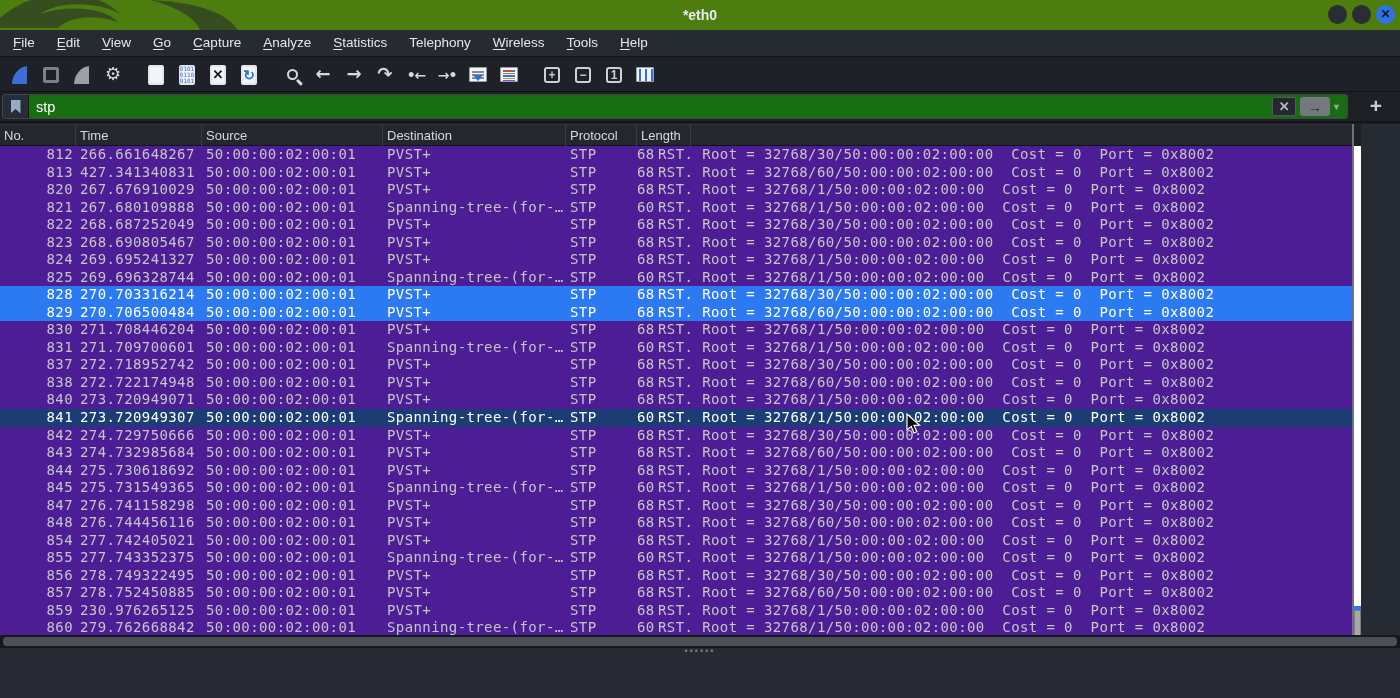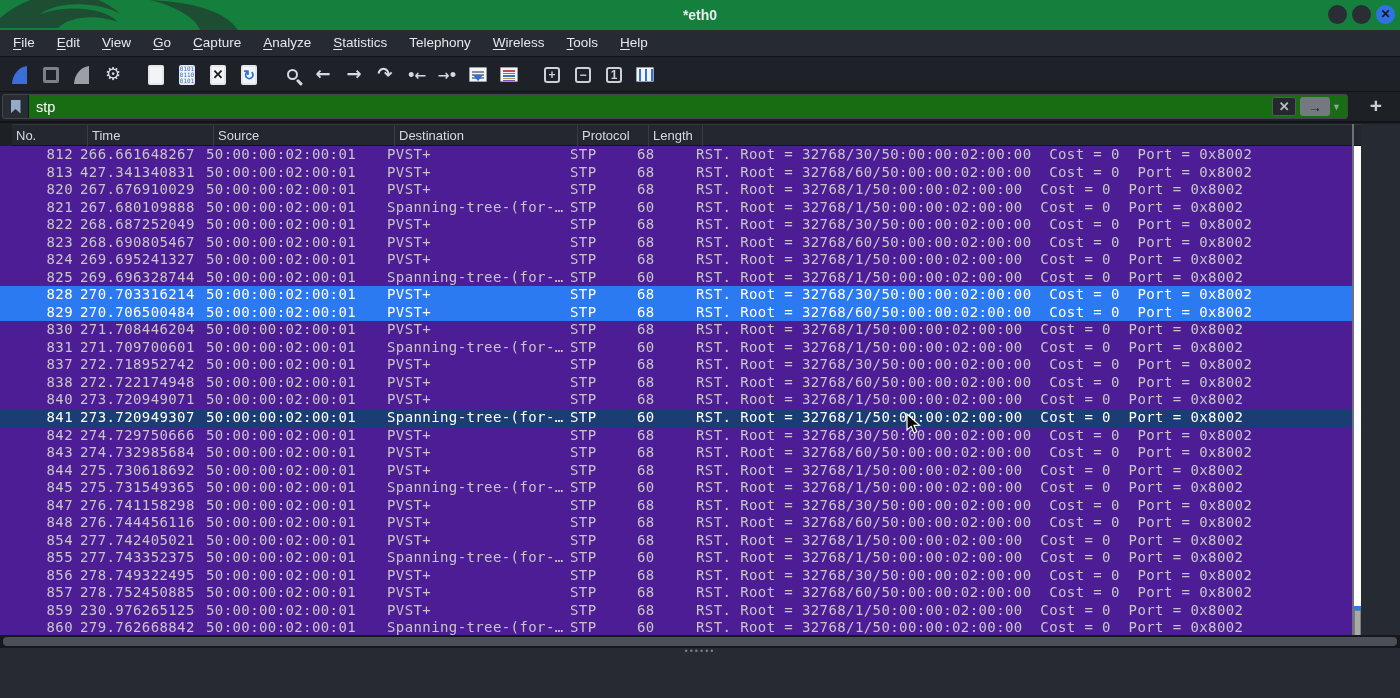--- a/index.html
+++ b/index.html
@@ -2,21 +2,21 @@
 <html><head>
 <meta charset="utf-8">
 <style>
   * { margin:0; padding:0; box-sizing:border-box; }
   html,body { width:1400px; height:698px; overflow:hidden; background:#1d2025;
               font-family:"Liberation Sans", sans-serif; }
   .app { position:absolute; inset:0; width:1400px; height:698px; }
 
   
   .titlebar { position:absolute; left:0; top:0; width:1400px; height:30px;
-              background:#15803d; overflow:hidden; }
+              background:#4d7c0f; overflow:hidden; }
   .dragon { position:absolute; left:0; top:0; opacity:.55; }
   .win-title { position:absolute; left:0; right:0; top:0; height:30px; line-height:30px;
                text-align:center; color:#e8eaee; font-size:14px; font-weight:bold; }
   .win-btn { position:absolute; top:5px; width:19px; height:19px; border-radius:50%;
              background:#2a2d34; }
   .win-btn.min { left:1328px; } .win-btn.max { left:1352px; }
   .win-btn.close { left:1376px; background:#2f72e4; color:#15171b; font-weight:bold;
                    font-size:12px; text-align:center; line-height:19px; }
 
   
@@ -72,41 +72,41 @@
                   color:#b9bcc2; font-size:13px; font-weight:bold; background:#24272d;
                   border:1px solid #55585f; border-radius:2px; margin-right:4px; }
   .filter-apply { width:30px; height:19px; background:#74787f; border-radius:3px;
                   display:flex; align-items:center; justify-content:center;
                   color:#1d2025; font-size:14px; font-weight:bold; margin-right:2px; }
   .filter-caret { color:#9ba0a8; font-size:9px; margin-right:6px; }
   .filter-add { position:absolute; left:1362px; top:1px; width:28px; height:26px;
                 color:#c9ccd2; font-size:21px; font-weight:bold; text-align:center; line-height:26px; }
 
   
-  .pkt-header { position:absolute; left:12px; top:124px; width:1352px; height:22px;
+  .pkt-header { position:absolute; left:0; top:124px; width:1352px; height:22px;
                 background:#24272e; border-top:1px solid #32353c; border-bottom:1px solid #101317; }
   .pkt-header .col { position:absolute; top:0; height:21px; line-height:21px;
                      color:#d7d9dd; font-size:13px; padding-left:4px;
                      border-right:1px solid #383b42; overflow:hidden; }
   .list { position:absolute; left:0; top:146px; width:1352px; height:491px;
           background:#4c1d95; overflow:hidden;
           font-family:"DejaVu Sans Mono","Liberation Mono",monospace;
           font-size:14px; letter-spacing:.4px; }
   .row { position:relative; height:17.535px; line-height:17.5px; color:#c6c6c6;
          white-space:pre; }
   .row.active { background:#2b7af2; color:#ffffff; }
   .row.current { background:#1b3d74; color:#ffffff; }
   .cell { position:absolute; top:0; height:17.5px; overflow:hidden; }
   .c-no   { left:0;    width:76px;  text-align:right; padding-right:3px; }
   .c-time { left:80px;  width:122px; }
   .c-src  { left:206px; width:177px; }
   .c-dst  { left:387px; width:179px; text-overflow:clip; }
   .c-proto{ left:570px; width:67px; }
   .c-len  { left:637px; width:50px; text-align:left; padding-right:4px; }
-  .c-info { left:696px; width:650px; }
+  .c-info { left:658px; width:650px; }
 
   
   .v-sep { position:absolute; left:1352px; top:124px; width:2px; height:513px; background:#6e7278; }
   .v-track { position:absolute; left:1354px; top:146px; width:7px; height:491px; background:#ffffff; }
   .v-thumb { position:absolute; left:0px; top:464px; width:7px; height:27px; background:#a9a9a9;
              border:1px solid #7d7d7d; }
   .v-accent { position:absolute; left:0px; top:460px; width:7px; height:4px; background:#2b7af2; }
   .gutter { position:absolute; left:1361px; top:124px; width:39px; height:513px; background:#262a33; }
 
   .h-strip { position:absolute; left:0; top:635px; width:1400px; height:13px; background:#16181c; }

